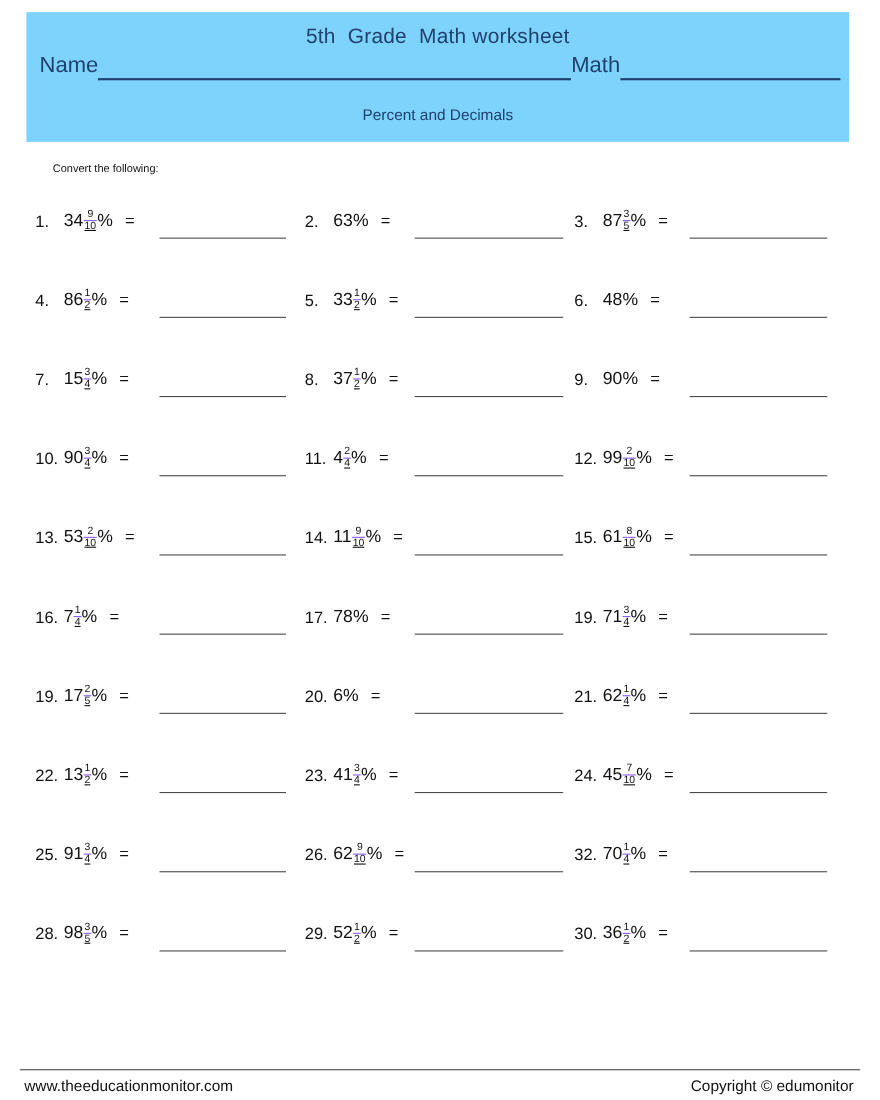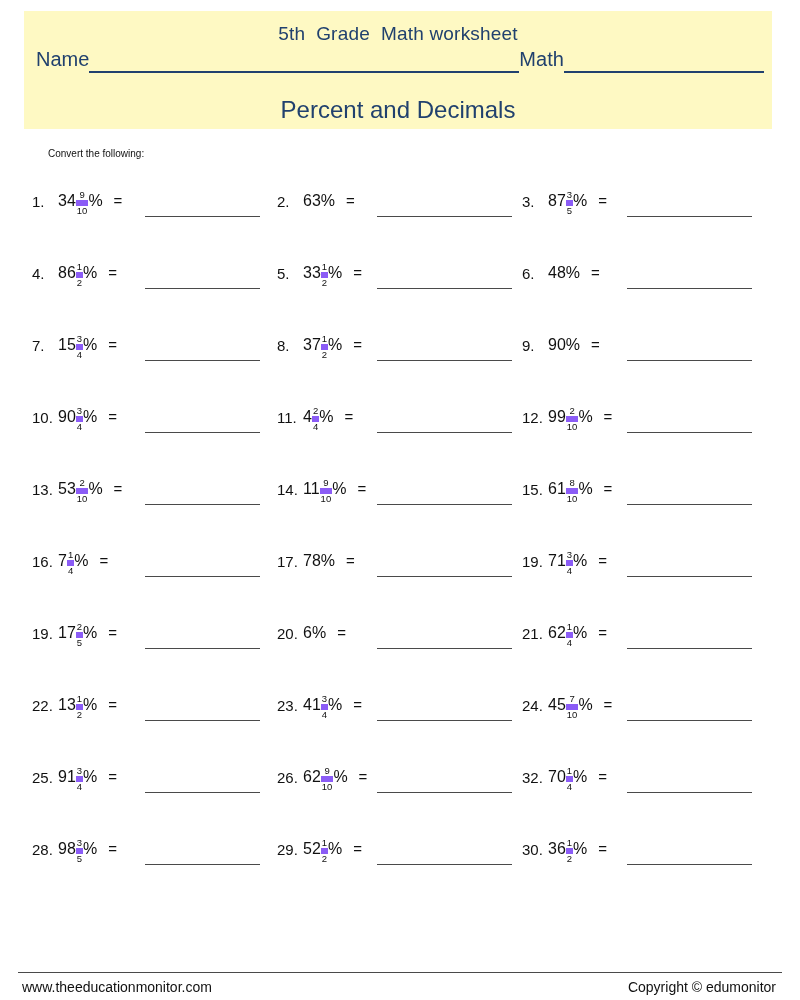--- a/index.html
+++ b/index.html
@@ -17,21 +17,21 @@
     -webkit-font-smoothing: antialiased;
   }
 
   
   #header-band {
     position: absolute;
     left: 24px;
     top: 11px;
     width: 748px;
     height: 118px;
-    background: #fef9c3;
+    background: #7dd3fc;
     box-sizing: border-box;
   }
   #worksheet-title {
     position: absolute;
     left: 0;
     right: 0;
     top: 12px;
     text-align: center;
     font-size: 19px;
     color: #21416e;
@@ -59,21 +59,21 @@
     height: 22px;
   }
   #name-rule { width: 430px; }
   #date-rule { width: 200px; }
   #subject-title {
     position: absolute;
     left: 0;
     right: 0;
     top: 85px;
     text-align: center;
-    font-size: 24px;
+    font-size: 14px;
     color: #21416e;
   }
 
   
   #instruction {
     position: absolute;
     left: 27px;
     top: 148px;
     font-size: 10px;
     color: #111111;
@@ -129,21 +129,22 @@
     line-height: 1.02;
     margin: 0 0px;
     position: relative;
     top: 0px;
   }
   .frac .num {
     padding: 0 1px;
   }
   .frac .den {
     padding: 0 1px;
-    border-top: 6px solid #8b5cf6;
+    border-top: 1px solid #8b5cf6;
+    text-decoration: underline;
   }
   .pct {
     font-size: 16px;
     line-height: 22px;
   }
   .equals {
     font-size: 15px;
     line-height: 22px;
     margin-left: 11px;
   }

